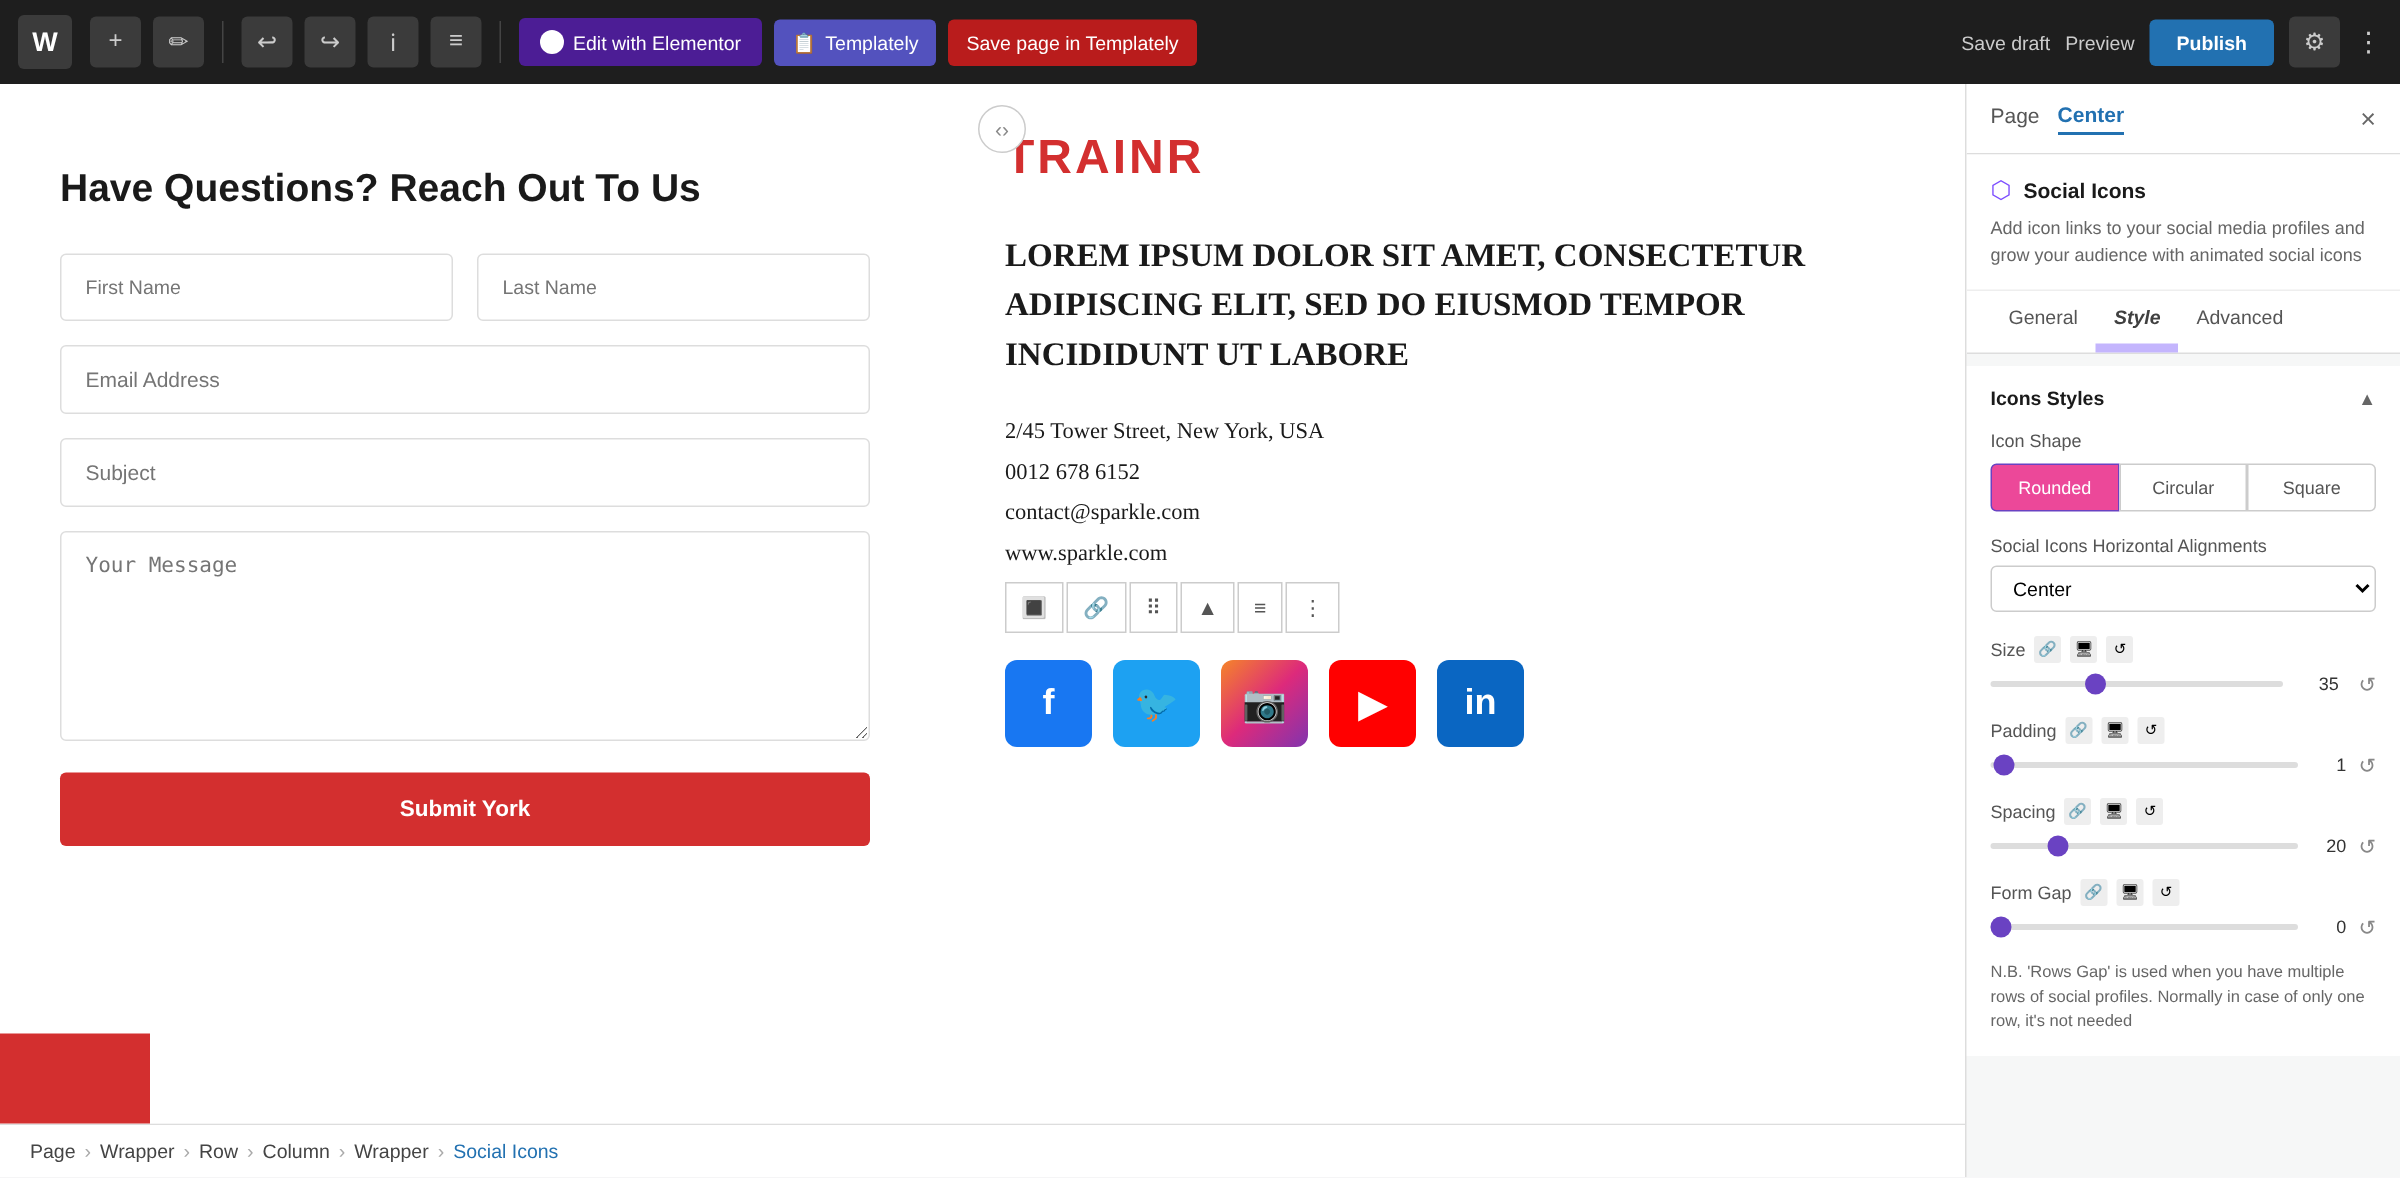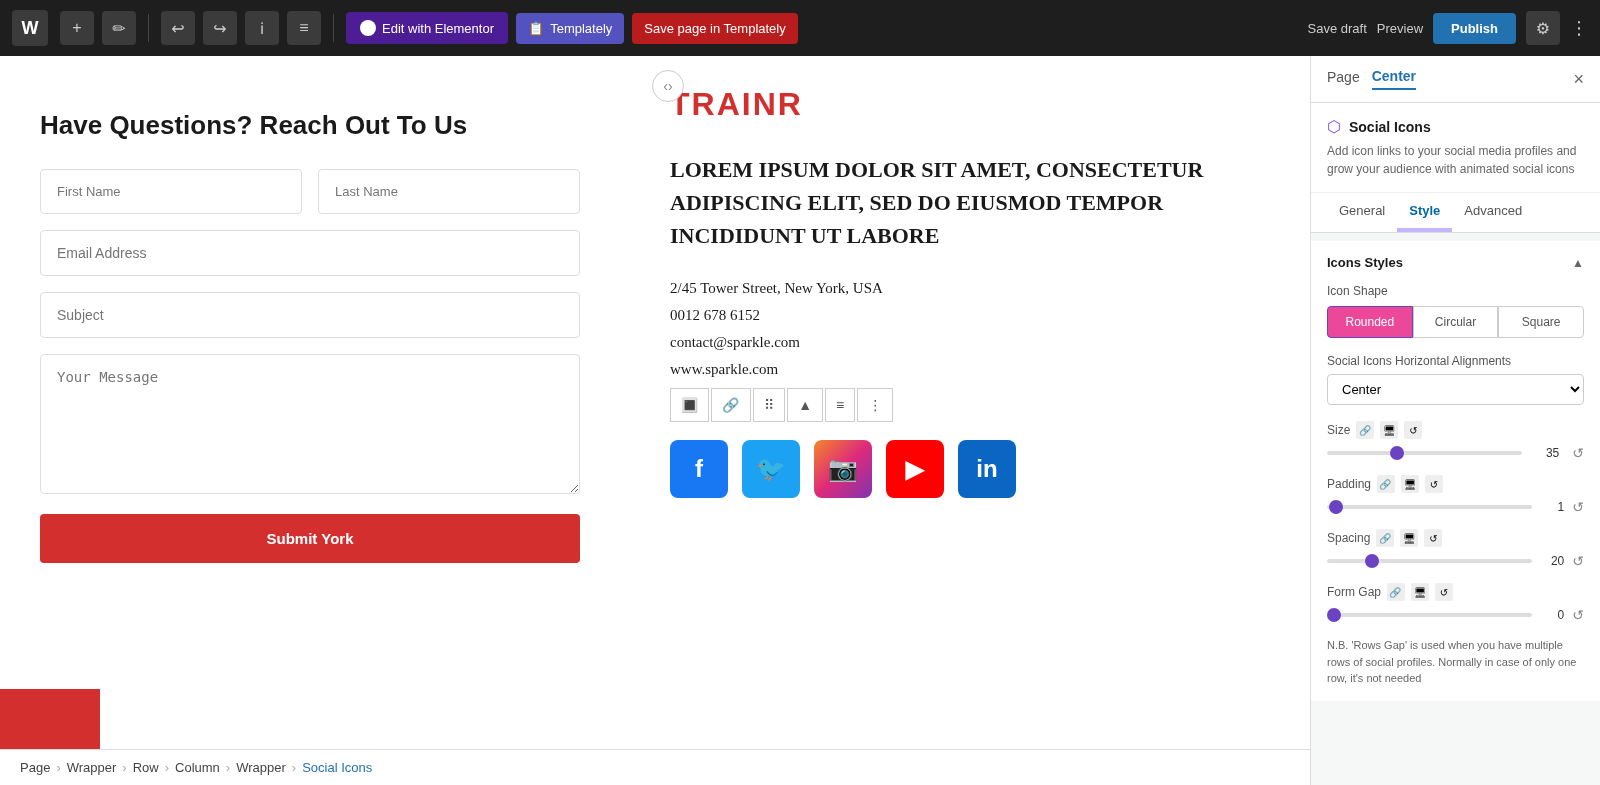--- a/index.html
+++ b/index.html
@@ -362,23 +362,24 @@
       padding: 0 16px;
     }
     .s-tab {
       font-size: 13px;
       padding: 10px 12px;
       cursor: pointer;
       color: #555;
       border-bottom: 2px solid transparent;
     }
     .s-tab.active {
-      color: #0369a1;
-      border-bottom: 4px solid #c4b5fd;
+      color: #404040;
+      border-bottom: 6px solid #c4b5fd;
       font-weight: 600;
+      font-style: italic;
     }
 
     
     .panel-section {
       background: white;
       margin-top: 8px;
       padding: 14px 16px;
     }
     .panel-section-header {
       display: flex;

